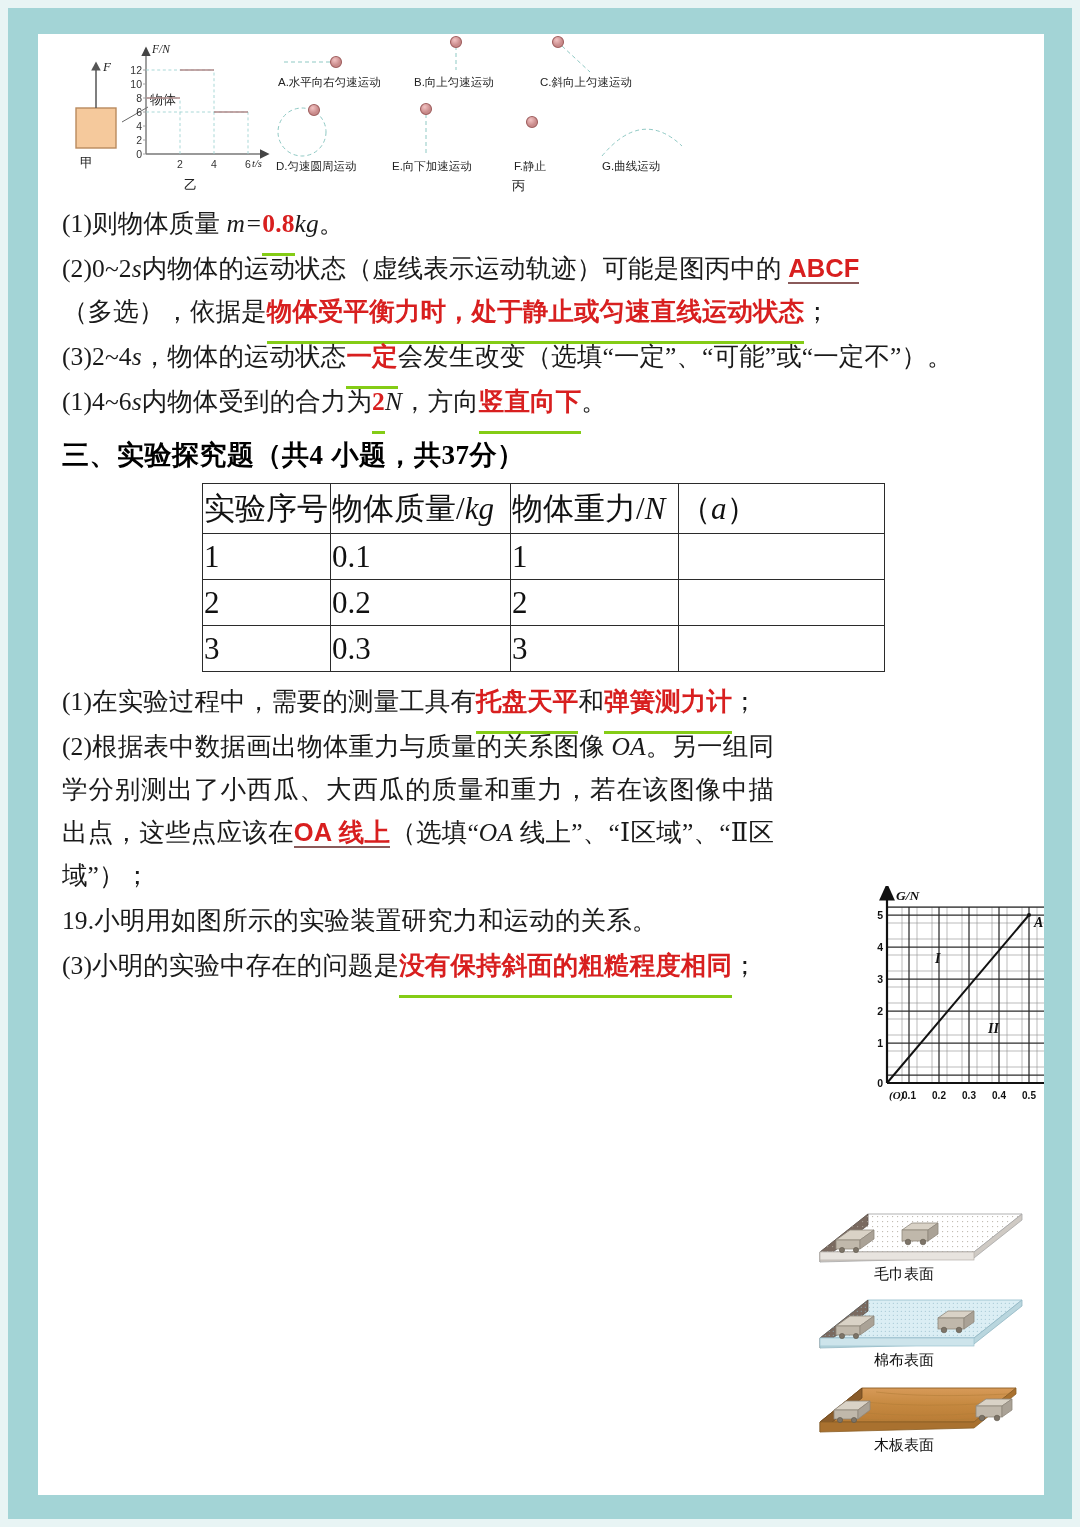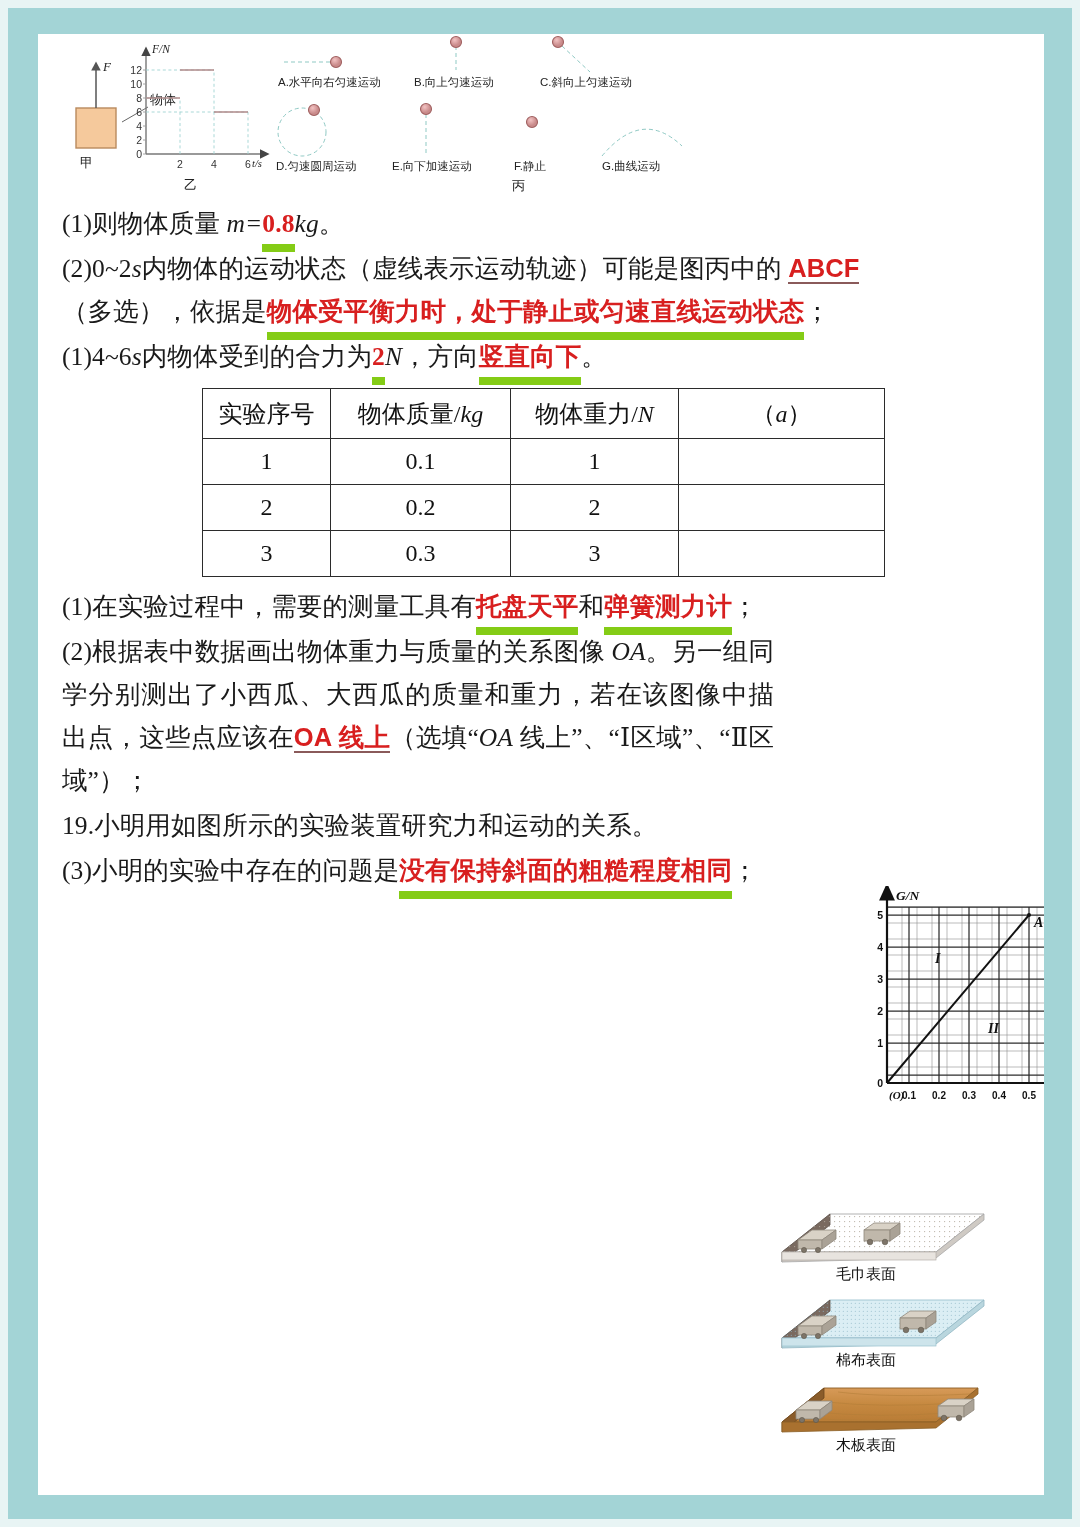--- a/index.html
+++ b/index.html
@@ -37,22 +37,22 @@
     line-height:43px;
     margin:0 0 2px 0;
     color:#1a1a1a;
     letter-spacing:0.1px;
     text-align:justify;
   }
   .it { font-style:italic; }
   .ans {
     color:#d81f1f;
     font-weight:bold;
-    border-bottom:8px solid #84cc16;
-    padding-bottom:6px;
+    border-bottom:3px solid #84cc16;
+    padding-bottom:15px;
   }
   .ans-blk {
     color:#d81f1f;
     font-weight:bold;
     font-family:"Liberation Sans","DejaVu Sans",sans-serif;
     border-bottom:2px solid #8a5a5a;
     margin-top:32px;
   }
   .sec-head {
     font-size:27px;
@@ -66,34 +66,34 @@
 
   
   table.data {
     border-collapse:collapse;
     margin:10px 0 8px 140px;
     width:682px;
     table-layout:fixed;
   }
   table.data th, table.data td {
     border:1.6px solid #2b2b2b;
-    text-align:center;
-    font-size:24px;
+    text-align:left;
+    font-size:31px;
     height:46px;
     color:#111;
     font-family:"Liberation Serif","DejaVu Serif",serif;
   }
   table.data th { font-weight:normal; height:50px; }
   table.data col.c1 { width:128px; }
   table.data col.c2 { width:180px; }
   table.data col.c3 { width:168px; }
   table.data col.c4 { width:206px; }
   .mono-num { font-family:"Liberation Sans","DejaVu Sans",sans-serif; font-size:24px; }
   #graph-fig { position:absolute; left:802px; top:852px; }
-  #ramp-fig  { position:absolute; left:740px; top:1166px; }
+  #ramp-fig  { position:absolute; left:778px; top:1166px; }
 
   .textcol { width:712px; }
 </style>
 </head>
 <body>
 
 <div id="frame-outer">
 <div id="page">
 <div class="content">
 
@@ -220,25 +220,31 @@
     <span>(1)则物体质量</span>
     <span class="it">m=</span><span class="ans">0.8</span><span class="it">kg</span><span>。</span>
   </p>
 
   <p class="q">
     <span>(2)0~2</span><span class="it">s</span><span>内物体的运动状态（虚线表示运动轨迹）可能是图丙中的</span>
     <span class="ans-blk">ABCF</span><br>
     <span>（多选），依据是</span><span class="ans">物体受平衡力时，处于静止或匀速直线运动状态</span><span>；</span>
   </p>
 
+  <p class="q">
+    <span>(3)2~4</span><span class="it">s</span><span>，物体的运动状态</span><span class="ans">一定</span><span>会发生改变（选填“一定”、“可能”或“一定不”）。</span>
+  </p>
 
   <p class="q">
     <span>(1)4~6</span><span class="it">s</span><span>内物体受到的合力为</span><span class="ans">2</span><span class="it">N</span><span>，方向</span><span class="ans">竖直向下</span><span>。</span>
   </p>
 
+  <div class="sec-head">
+    <span>三、实验探究题（共</span><span class="num">4</span> <span>小题，共</span><span class="num">37</span><span>分）</span>
+  </div>
 
 
   <table class="data">
     <colgroup>
             <col class="c1">
             <col class="c2">
             <col class="c3">
             <col class="c4">
           </colgroup>
     <thead>

